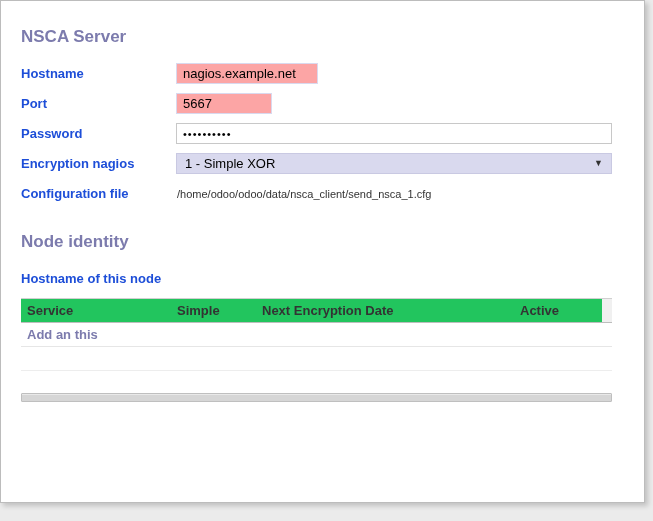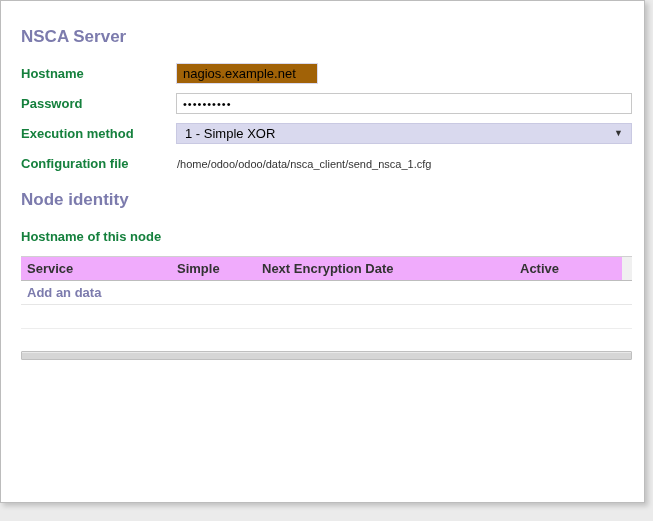--- a/index.html
+++ b/index.html
@@ -16,56 +16,56 @@
     position: absolute;
     left: 0;
     top: 0;
     width: 645px;
     height: 503px;
     background: #ffffff;
     border: 1px solid #bcbcbc;
     box-shadow: 3px 3px 5px rgba(0,0,0,0.18);
   }
   .content {
-    padding: 26px 12px 0 20px;
+    padding: 26px 32px 0 20px;
   }
   h2.section-title {
     color: #7c7bad;
     font-size: 17px;
     font-weight: bold;
     margin: 0 0 16px 0;
   }
   h2.section-title.spaced {
-    margin-top: 16px;
+    margin-top: 28px;
   }
   .form-row {
     display: flex;
     align-items: center;
     margin-bottom: 9px;
     min-height: 21px;
   }
   .form-label {
     width: 155px;
     flex: 0 0 155px;
     font-weight: bold;
     font-size: 13px;
-    color: #15803d;
+    color: #1d4ed8;
   }
   .fld {
     font-size: 13px;
     color: #000;
     height: 21px;
     line-height: 19px;
     padding: 0 6px;
     border: none;
     font-family: "Liberation Sans", sans-serif;
   }
   input.fld { outline: none; }
   .fld-lavender {
-    background: #a16207;
+    background: #fca5a5;
     border: 1px solid #d9d9ee;
   }
   .fld-hostname { width: 142px; }
   .fld-port { width: 96px; }
   .fld-password {
     flex: 1;
     background: #ffffff;
     border: 1px solid #c8c8c8;
     letter-spacing: 1px;
     font-size: 11px;
@@ -95,21 +95,21 @@
   }
   .fld-node { flex: 1; }
 
   
   .checks-table {
     width: 100%;
     border-collapse: collapse;
     margin-top: 6px;
   }
   .checks-table th {
-    background: #f0abfc;
+    background: #22c55e;
     border-top: 1px solid #d0d0d0;
     border-bottom: 1px solid #bdbdbd;
     text-align: left;
     font-size: 13px;
     font-weight: bold;
     color: #333;
     padding: 4px 6px;
     height: 23px;
   }
   .checks-table th.col-scroll {
@@ -149,28 +149,32 @@
 <div class="panel">
   <div class="content">
 
     <h2 class="section-title">NSCA Server</h2>
 
     <div class="form-row">
       <div class="form-label">Hostname</div>
       <input class="fld fld-lavender fld-hostname" type="text" value="nagios.example.net" style="">
     </div>
 
+    <div class="form-row">
+      <div class="form-label">Port</div>
+      <input class="fld fld-lavender fld-port" type="text" value="5667" style="">
+    </div>
 
     <div class="form-row">
       <div class="form-label">Password</div>
       <input class="fld fld-password" type="text" value="••••••••••" style="">
     </div>
 
     <div class="form-row">
-      <div class="form-label">Execution method</div>
+      <div class="form-label">Encryption nagios</div>
       <div class="fld fld-select">
         <span class="sel-text">1 - Simple XOR</span>
         <span class="sel-arrow">▼</span>
       </div>
     </div>
 
     <div class="form-row">
       <div class="form-label">Configuration file</div>
       <div class="static-value">/home/odoo/odoo/data/nsca_client/send_nsca_1.cfg</div>
     </div>
@@ -195,21 +199,21 @@
           <th>Service</th>
           <th>Simple</th>
           <th>Next Encryption Date</th>
           <th>Active</th>
           <th class="col-scroll"></th>
         </tr>
       </thead>
       <tbody>
         <tr>
           <td colspan="5">
-            <a class="add-item-link">Add an data</a>
+            <a class="add-item-link">Add an this</a>
           </td>
         </tr>
         <tr class="empty-row">
           <td colspan="5"></td>
         </tr>
       </tbody>
     </table>
 
     <div class="hscrollbar"></div>
 

